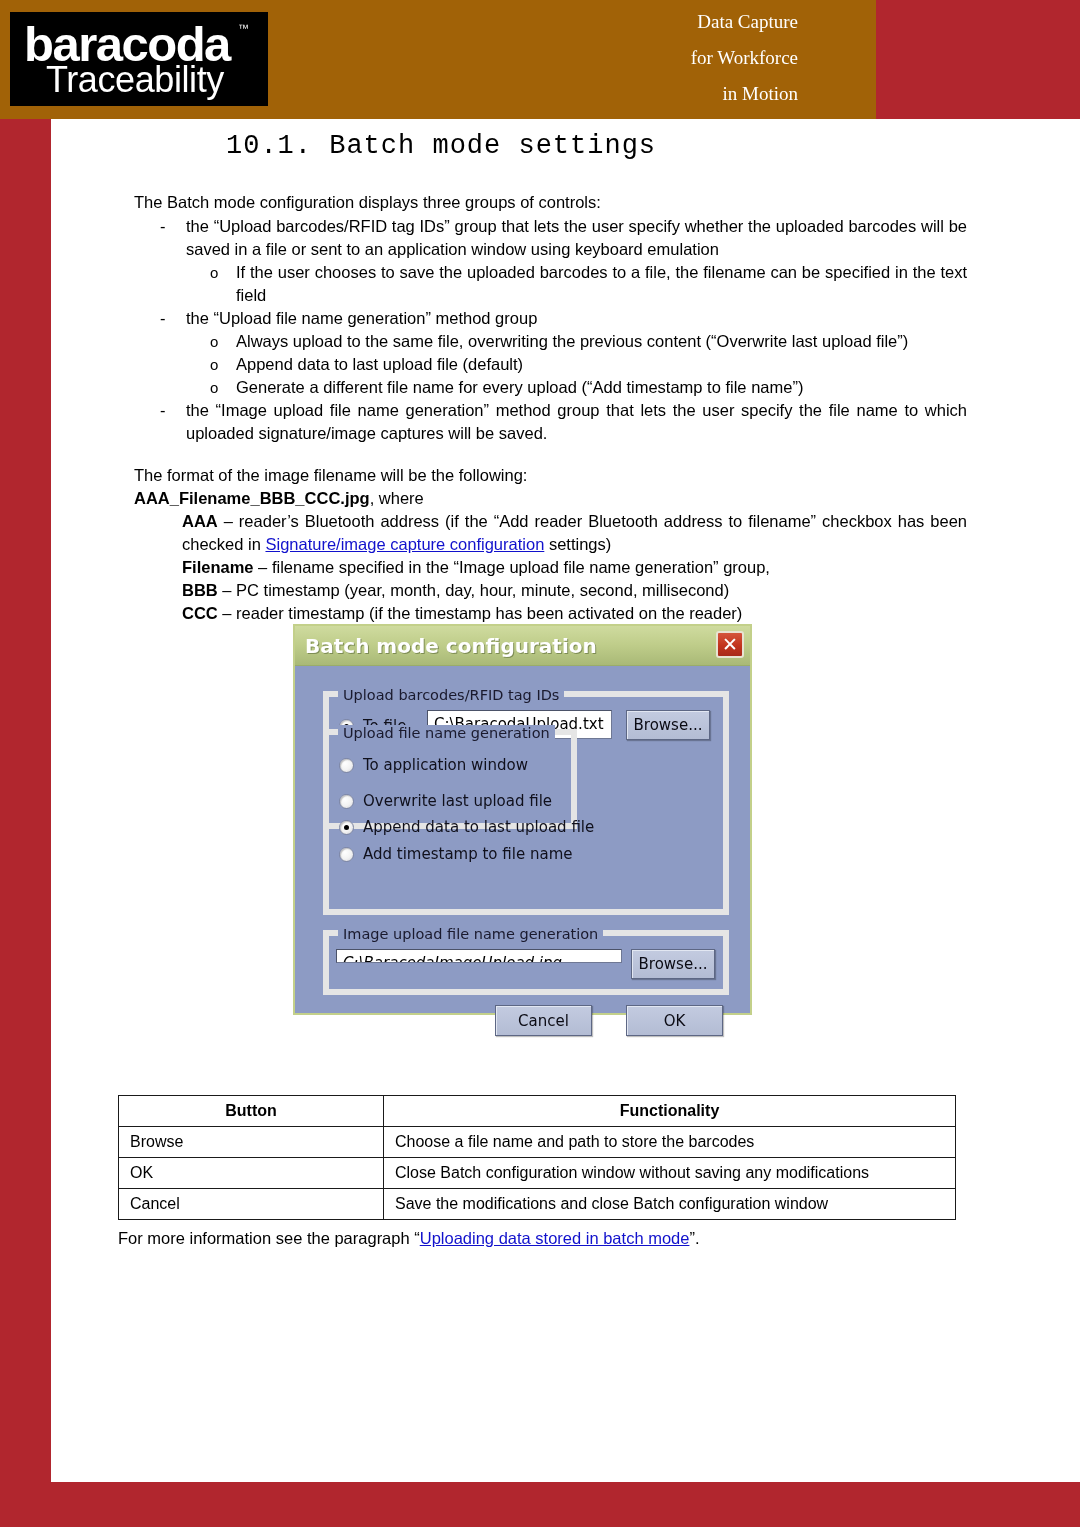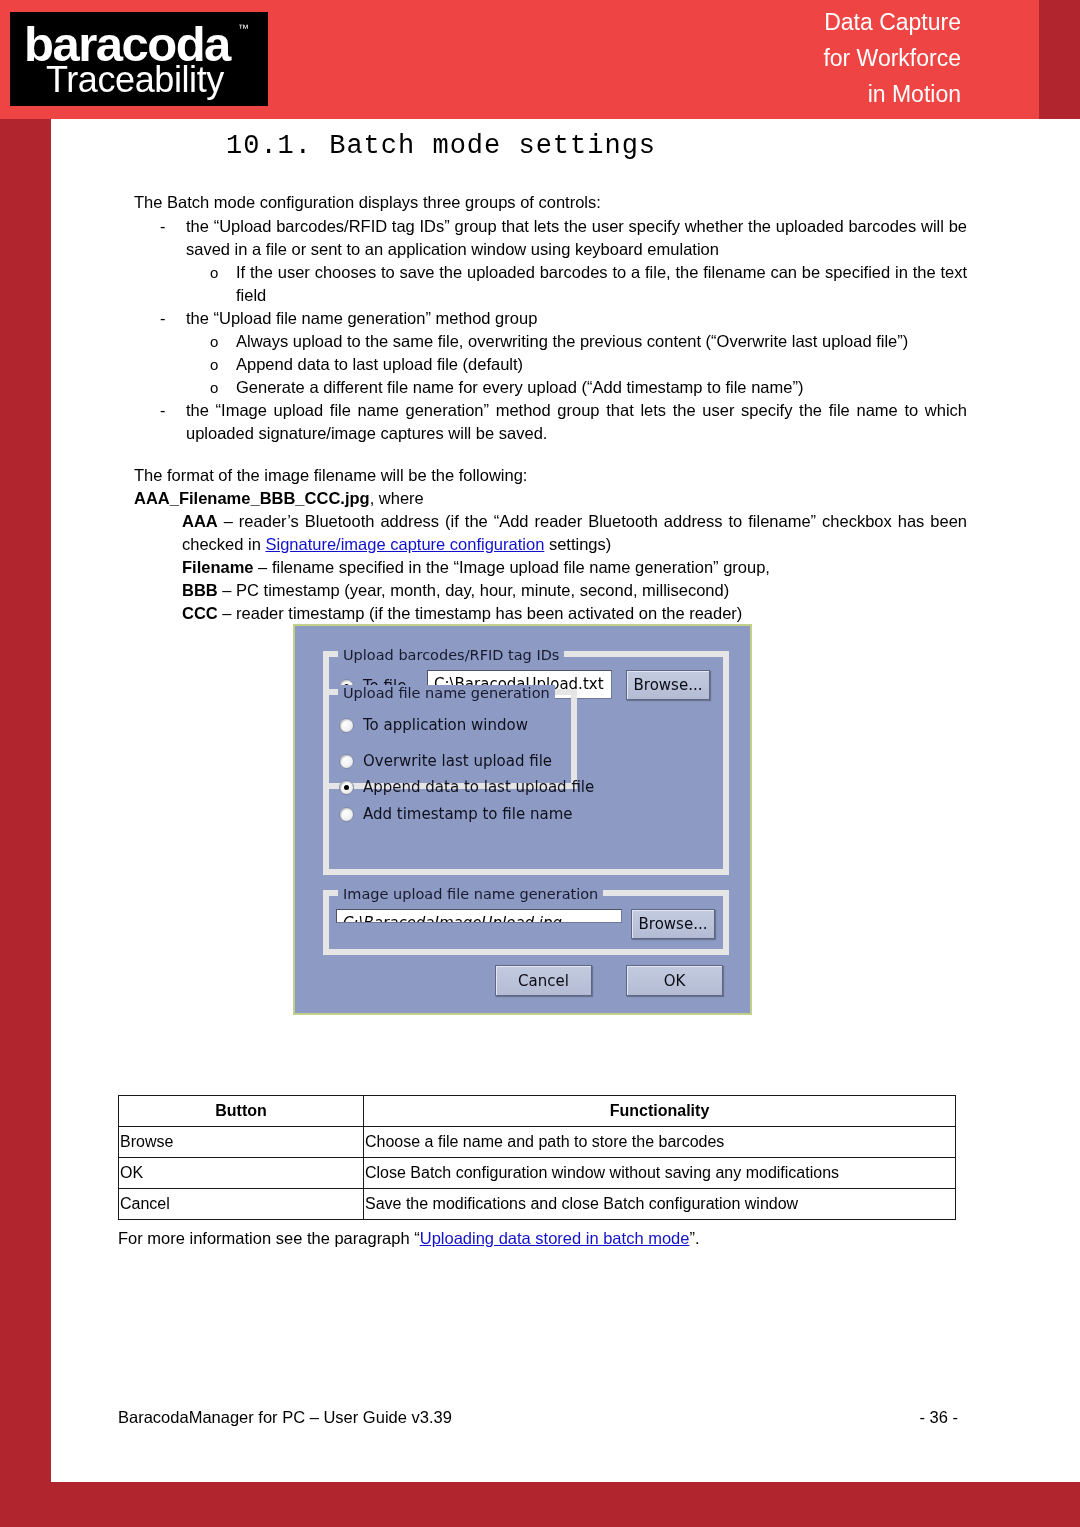--- a/index.html
+++ b/index.html
@@ -27,23 +27,23 @@
     top: 119px;
     width: 1029px;
     height: 1363px;
     background: #ffffff;
   }
 
   
   #header-band {
     position: absolute;
     left: 0; top: 0;
-    width: 1039px;
+    width: 876px;
     height: 119px;
-    background: #ef4444;
+    background: #a16207;
   }
   #logo {
     position: absolute;
     left: 10px;
     top: 12px;
     width: 258px;
     height: 94px;
     background: #000000;
     overflow: hidden;
   }
@@ -77,22 +77,22 @@
     line-height: 40px;
     letter-spacing: -0.4px;
     white-space: nowrap;
   }
   #header-tagline {
     position: absolute;
     right: 78px;
     top: 4px;
     text-align: right;
     color: #ffffff;
-    font-family: Liberation Sans, sans-serif;
-    font-size: 23px;
+    font-family: Liberation Serif, serif;
+    font-size: 19px;
     line-height: 36px;
   }
   #header-tagline div { white-space: nowrap; }
 
   
   #doc {
     position: absolute;
     left: 51px;
     top: 119px;
     width: 1029px;
@@ -309,21 +309,21 @@
     position: absolute;
     left: 67px;
     top: 976px;
     width: 838px;
     border-collapse: collapse;
     font-family: "Liberation Sans", sans-serif;
     font-size: 16px;
   }
   #btn-table td, #btn-table th {
     border: 1.5px solid #1a1a1a;
-    padding: 3px 1px;
+    padding: 3px 11px;
     height: 24px;
     color: #000;
   }
   #btn-table th {
     text-align: center;
     font-weight: bold;
   }
   #btn-table td.c0, #btn-table th.c0 { width: 242px; }
 
   #more-info {
@@ -425,20 +425,24 @@
       </div>
       <div class="indent">
         <span class="bold">BBB</span><span> – PC timestamp (year, month, day, hour, minute, second, millisecond)</span>
       </div>
       <div class="indent">
         <span class="bold">CCC</span><span> – reader timestamp (if the timestamp has been activated on the reader)</span>
       </div>
     </div>
 
     <div id="dialog">
+      <div id="dlg-titlebar">
+        <div id="dlg-title">Batch mode configuration</div>
+        <div id="dlg-close">✕</div>
+      </div>
 
       <div id="dlg-body">
 
         <div class="groupbox" id="gb-upload">
           <span class="gb-legend">Upload barcodes/RFID tag IDs</span>
         </div>
 
         <div class="radio-row" style="left:44px; top:51px;">
           <span class="radio checked"></span>
           <span>To file</span>
@@ -500,19 +504,15 @@
           <td class="c0">Cancel</td>
           <td>Save the modifications and close Batch configuration window</td>
         </tr>
       </tbody>
     </table>
 
     <div class="body-text" id="more-info">
       <span>For more information see the paragraph “</span><span class="link">Uploading data stored in batch mode</span><span>”.</span>
     </div>
 
-    <div id="footer">
-      <span>BaracodaManager for PC – User Guide v3.39</span>
-      <span>- 36 -</span>
-    </div>
 
   </div>
 </div>
 
 </body></html>

